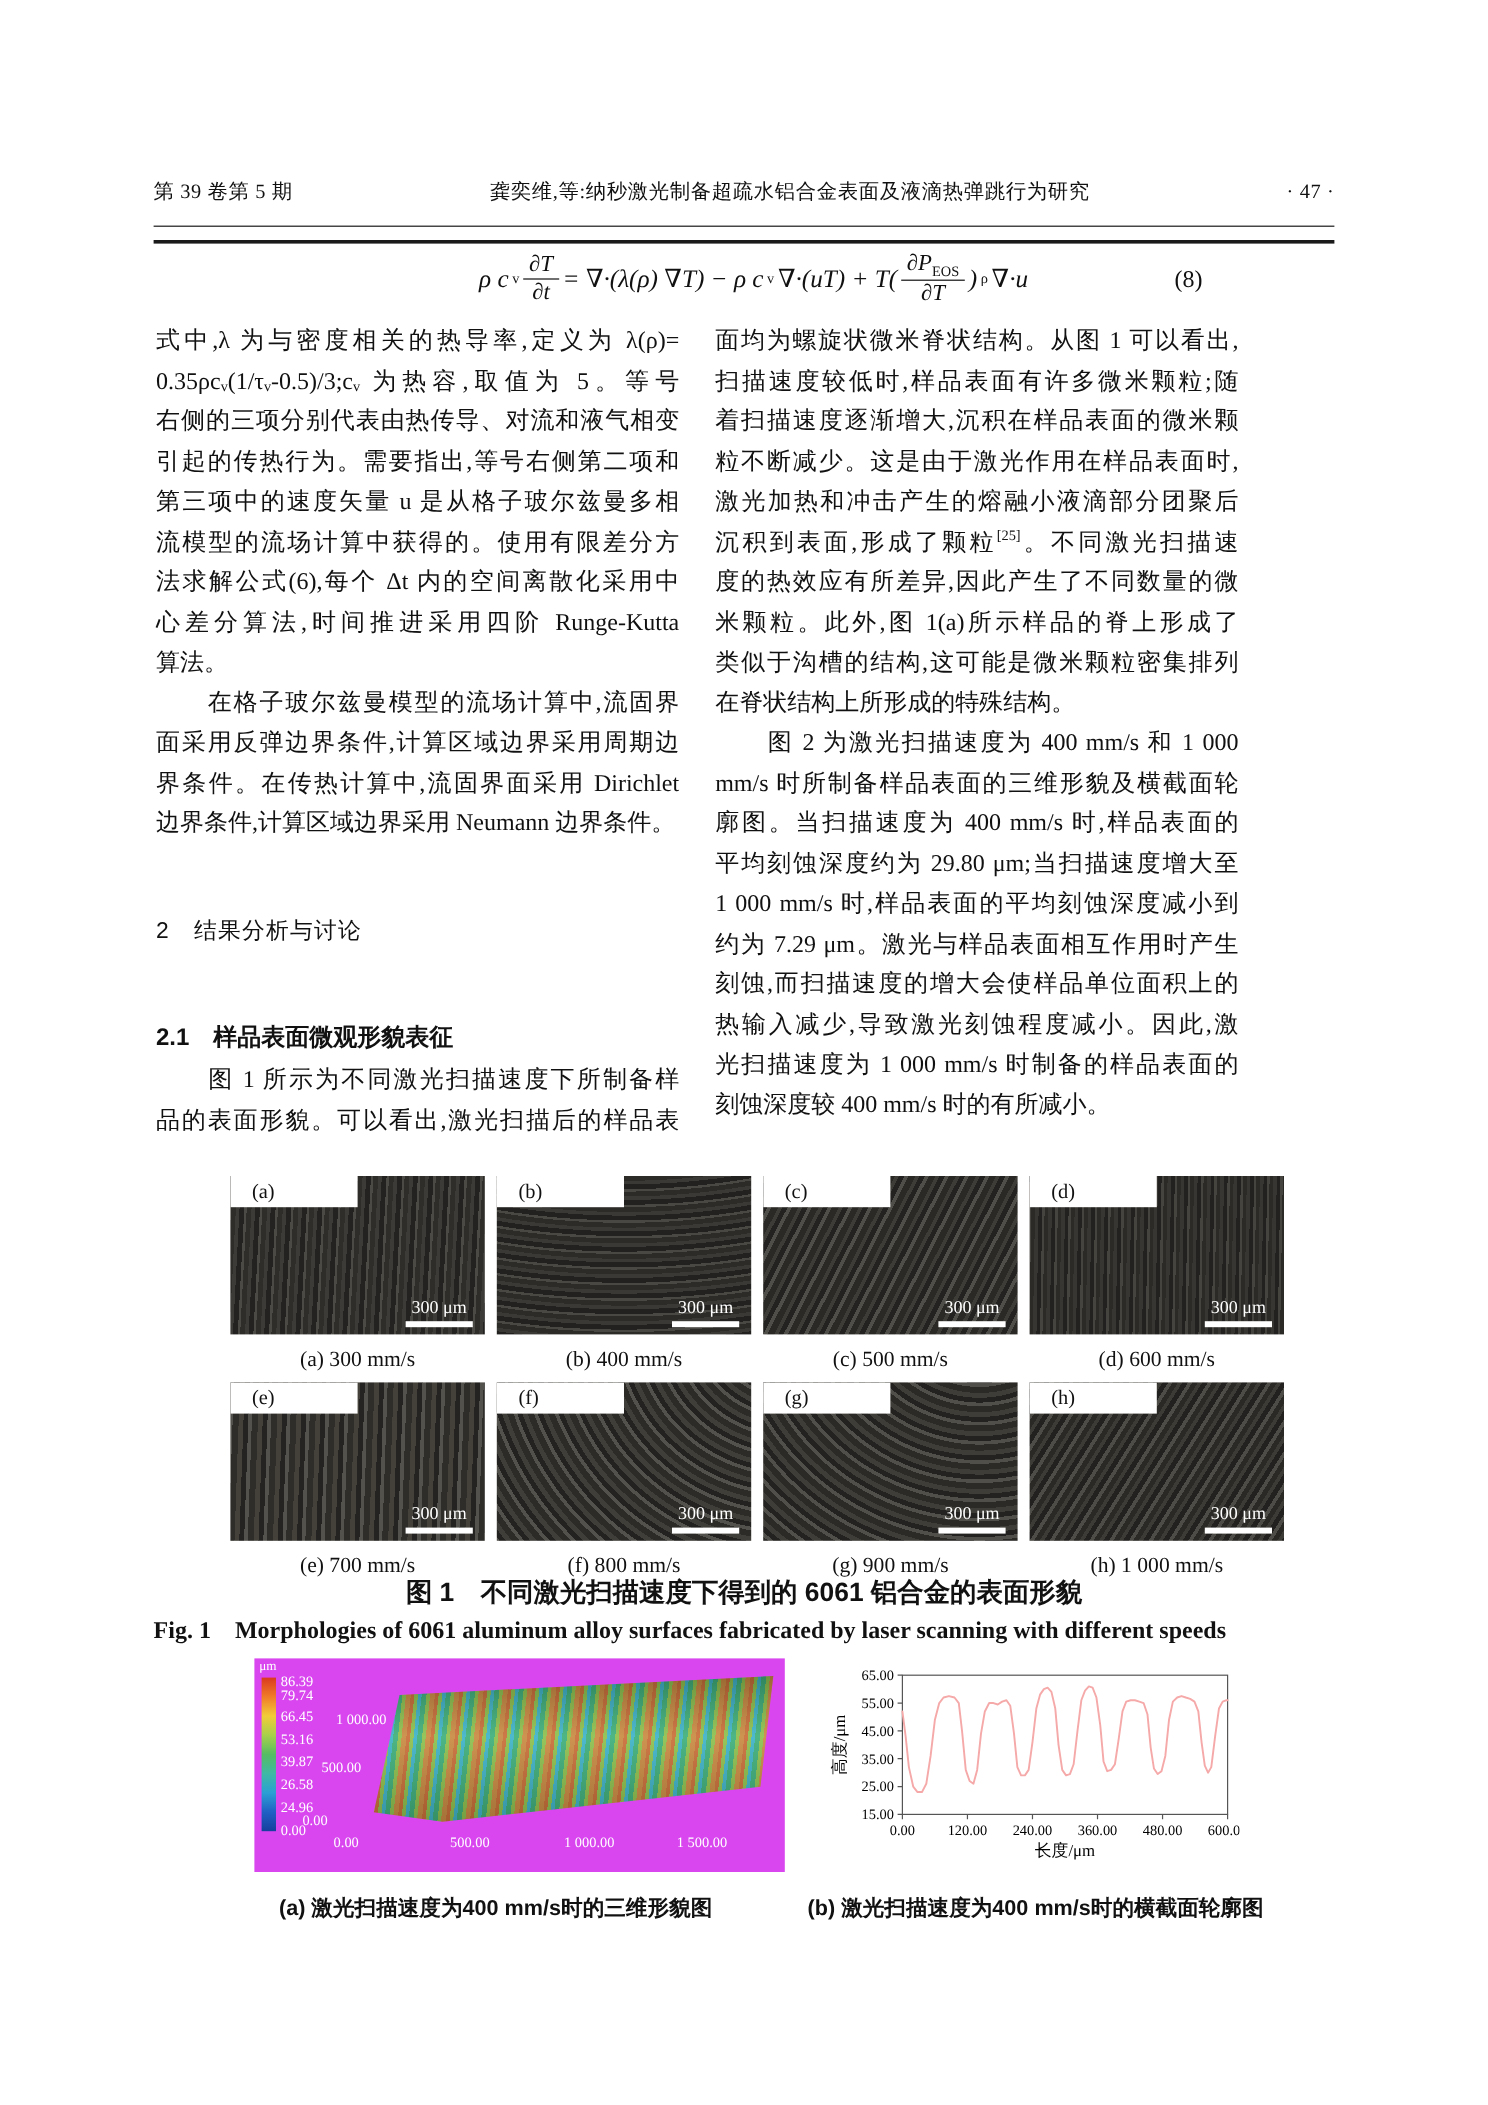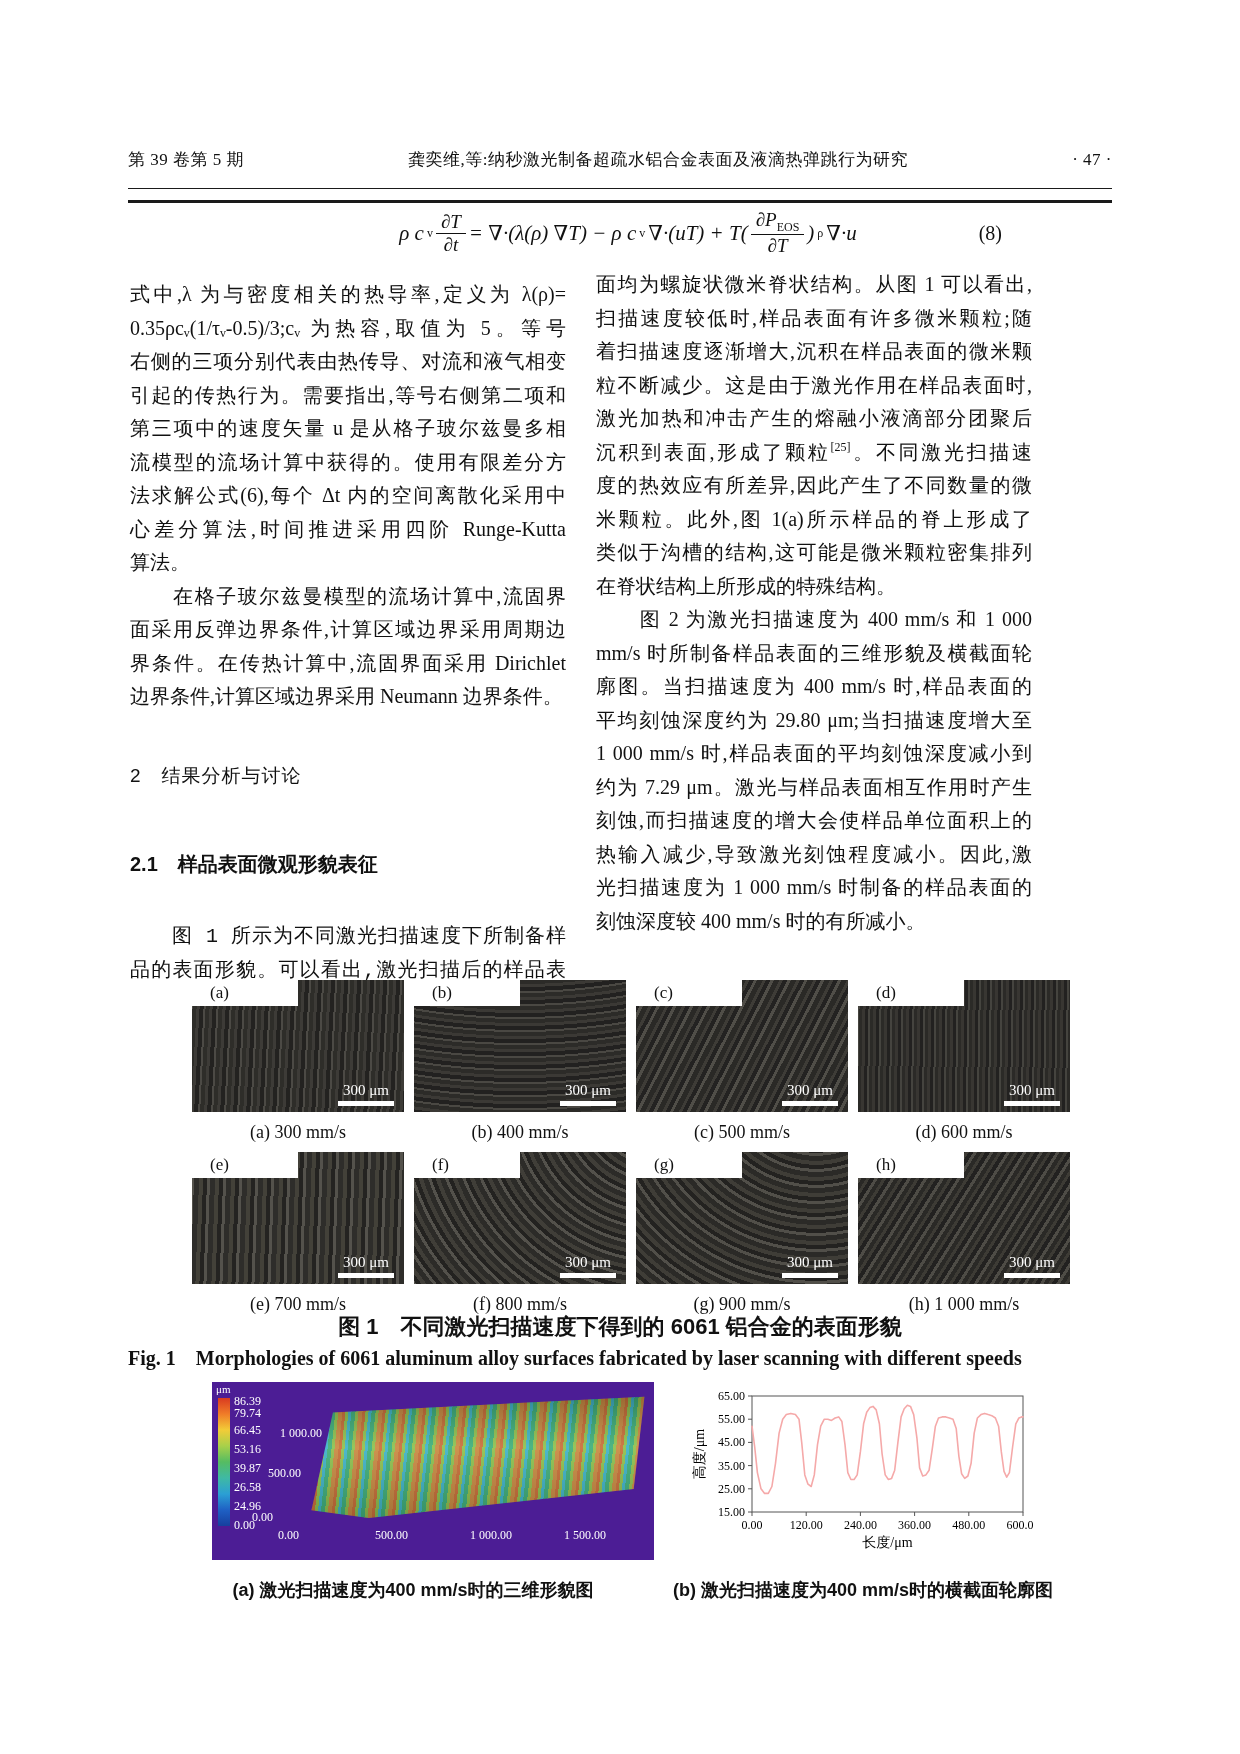--- a/index.html
+++ b/index.html
@@ -20,27 +20,27 @@
   .frac{display:inline-flex;flex-direction:column;align-items:center;font-size:19px;vertical-align:middle;}
   .frac .ft{border-bottom:1.4px solid #111;padding:0 5px 1px;line-height:1.05;}
   .frac .fb{padding-top:1px;line-height:1.05;}
   .eqnum{position:absolute;right:110px;top:12px;font-size:20px;}
 
   
   .col{position:absolute;width:436px;font-size:20px;line-height:33.5px;}
   .tline{text-align:justify;text-align-last:justify;white-space:nowrap;}
   .tline-end{text-align-last:left;}
   .tline sup{font-size:12px;line-height:0;}
-  #left-col{left:130px;top:278px;}
+  #left-col{left:130px;top:268px;}
   #right-col{left:596px;top:268px;}
   .h2{position:absolute;left:130px;top:763px;font-family:"Liberation Sans","DejaVu Sans",sans-serif;
       font-size:19px;font-weight:500;letter-spacing:1px;}
   .h21{position:absolute;left:130px;top:851px;font-family:"Liberation Sans","DejaVu Sans",sans-serif;
       font-size:20px;font-weight:bold;}
-  #left-para{left:130px;top:920px;font-family:Liberation Mono, monospace;}
+  #left-para{left:130px;top:884px;}
 
   
   #fig1-grid{position:absolute;left:192px;top:980px;display:grid;
              grid-template-columns:repeat(4,212px);column-gap:10px;row-gap:0;}
   .fpanel{position:relative;width:212px;height:132px;overflow:hidden;}
   .plabel{position:absolute;top:0;left:0;width:88px;height:26px;background:#fff;z-index:2;
           display:flex;align-items:center;padding-left:18px;font-size:17px;}
   .sbar{position:absolute;right:10px;bottom:6px;color:#fff;font-size:15px;text-align:center;z-index:2;padding-left:13px;}
   .sbar .bar{height:5px;background:#fff;width:56px;margin:2px auto 0;}
   .fcap{width:212px;height:40px;display:flex;align-items:center;justify-content:center;font-size:18px;}
@@ -51,21 +51,21 @@
   .tex-e{background:repeating-linear-gradient(92deg,#54524c 0 3px,#2e2d2a 3px 8px,#434139 8px 12px,#242321 12px 16px);}
   .tex-f{background:repeating-radial-gradient(circle at 115% -40%,#53514b 0 3px,#2c2b28 3px 8px,#403e38 8px 12px,#232220 12px 16px);}
   .tex-g{background:repeating-radial-gradient(circle at 85% -60%,#514f49 0 3px,#2b2a27 3px 8px,#3f3d37 8px 12px,#232220 12px 16px);}
   .tex-h{background:repeating-linear-gradient(122deg,#4e4c46 0 3px,#2a2926 3px 7px,#3d3b35 7px 10px,#222120 10px 14px);}
 
   .figcap-zh{position:absolute;left:128px;top:1312px;width:984px;text-align:center;
              font-family:"Liberation Sans","DejaVu Sans",sans-serif;font-weight:bold;font-size:22px;}
   .figcap-en{position:absolute;left:128px;top:1345px;width:984px;text-align:left;font-size:20px;font-weight:bold;}
 
   
-  #surf-panel{position:absolute;left:212px;top:1382px;width:442px;height:178px;background:#4c1d95;color:#fff;}
+  #surf-panel{position:absolute;left:212px;top:1382px;width:442px;height:178px;background:#d946ef;color:#fff;}
   #cbar{position:absolute;left:6px;top:16px;width:12px;height:128px;
         background:linear-gradient(to bottom,#d93a20,#f07c28,#f2cc38,#a8d04a,#55bc62,#3fb9a4,#2b9fd4,#1f60c4,#173f9e);}
   .cb-unit{position:absolute;left:4px;top:1px;font-size:11px;}
   .cb-tick{position:absolute;left:22px;font-size:12px;white-space:nowrap;}
   .ax3d{position:absolute;font-size:12px;white-space:nowrap;}
   #surface{position:absolute;left:78px;top:12px;width:358px;height:132px;
      clip-path:polygon(12% 14%,99% 2%,96% 72%,22% 94%,6% 88%);
      background:repeating-linear-gradient(96deg,#3fb3c8 0 3px,#3faf7a 3px 7px,#8ec04e 7px 10px,#c98a42 10px 14px,#c96f38 14px 17px,#8ec04e 17px 20px);}
   #surface:after{content:"";position:absolute;inset:0;
      background:linear-gradient(180deg,rgba(0,0,0,.25),rgba(255,255,255,.08) 40%,rgba(0,0,0,.2));}

